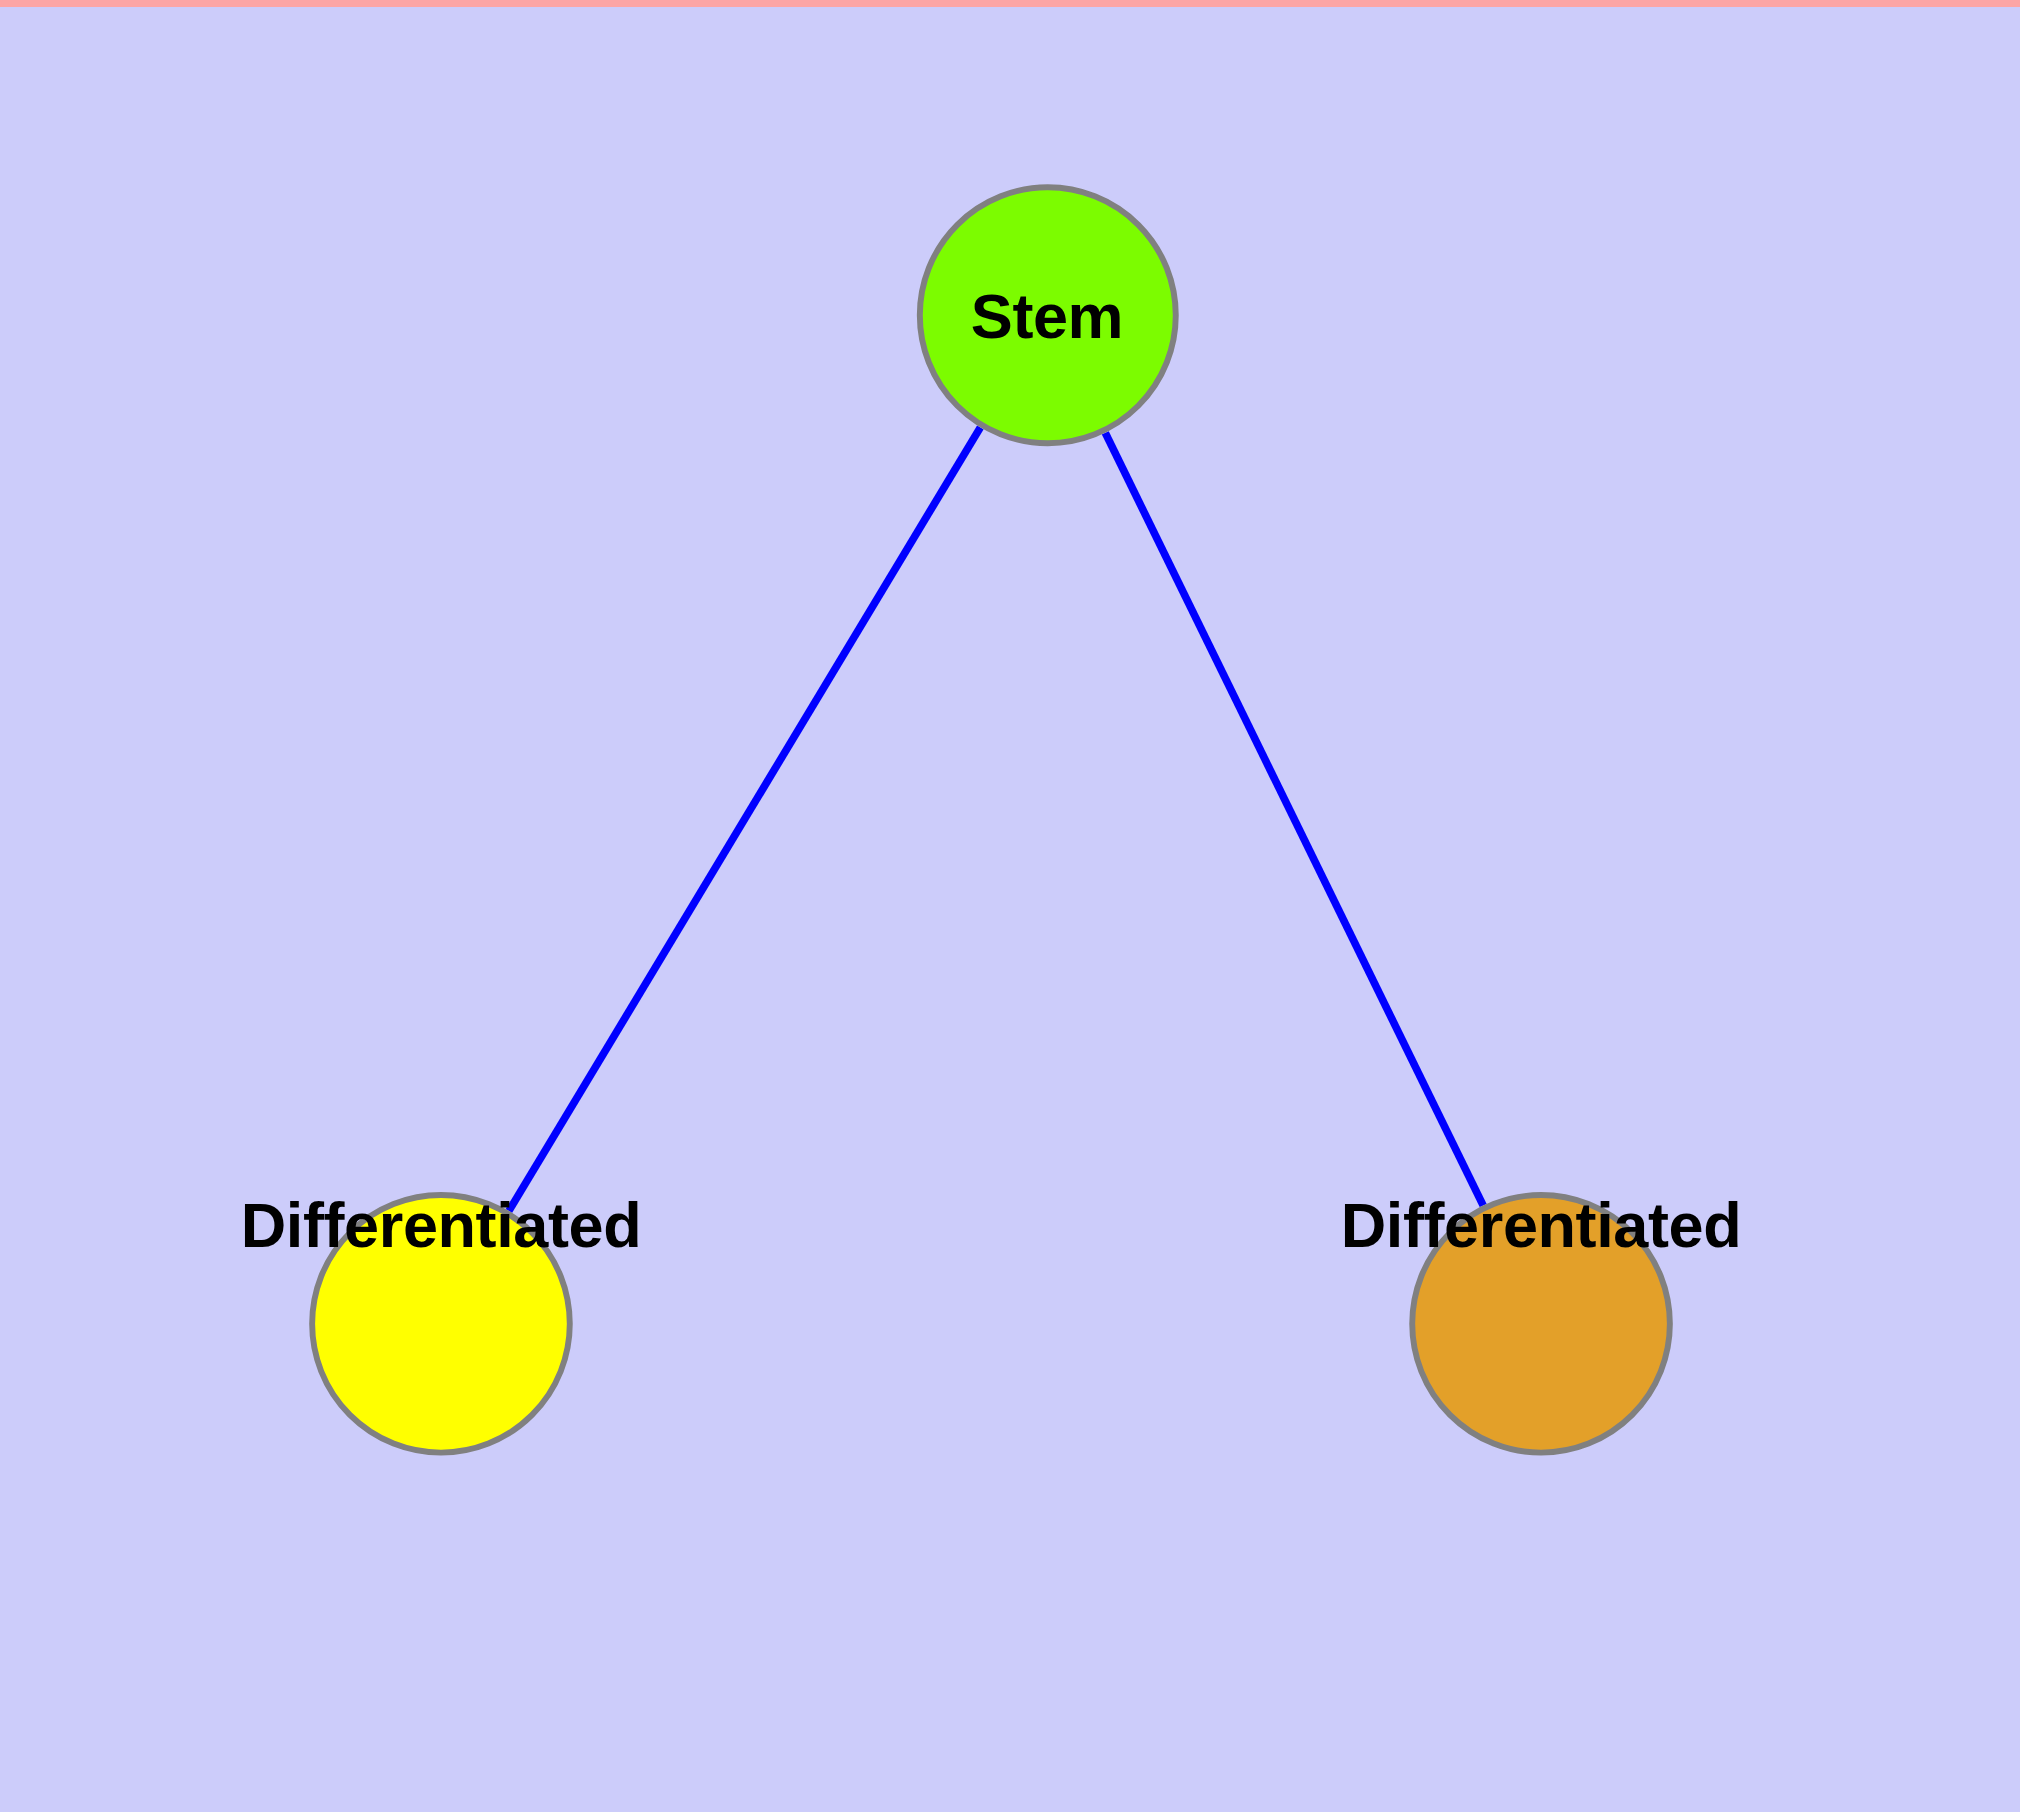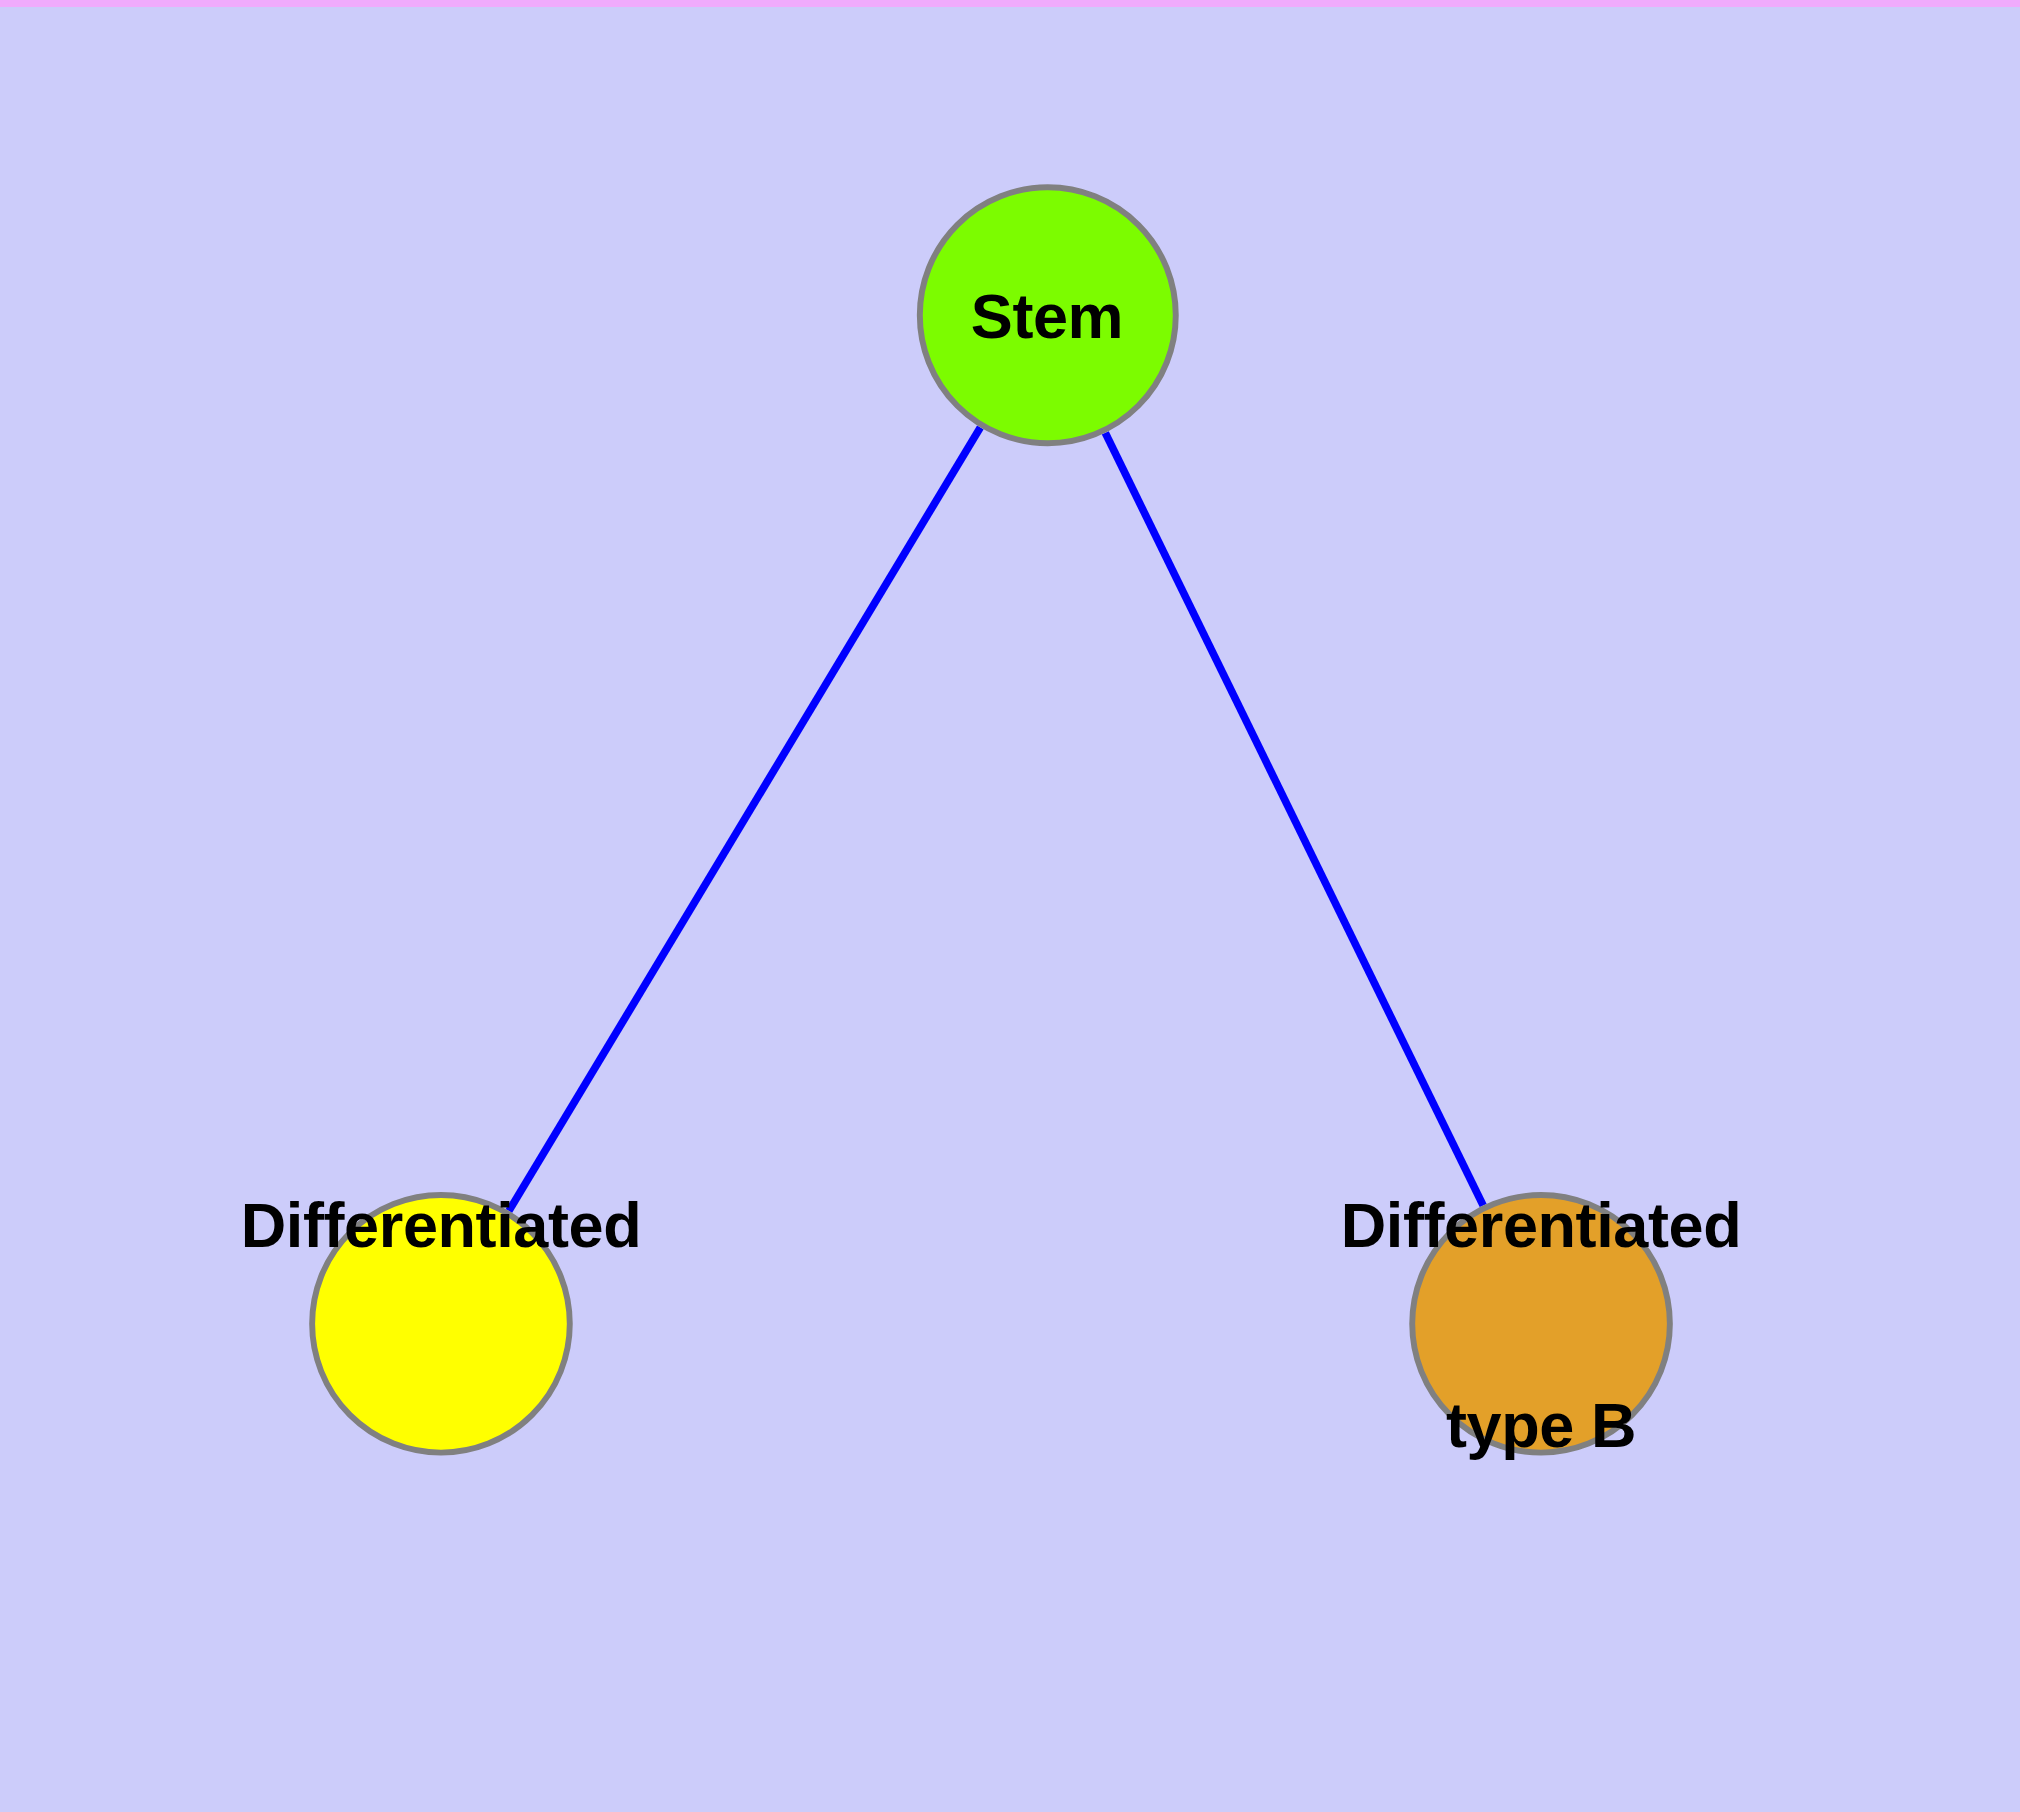--- a/index.html
+++ b/index.html
@@ -56,21 +56,21 @@
     left: 1271px;
     top: 1248px;
     width: 509px;
     font-size: 63px;
   }
   .label-line { display: block; }
 </style>
 </head>
 <body>
 
-<div id="canvas" style="width: 2021px; height: 1812px; background: #f0abfc;">
+<div id="canvas" style="width: 2021px; height: 1812px; background: #fca5a5;">
 
   <div id="plot-background" style="background: rgb(204, 204, 250); width: 2021px; height: 1805px;"></div>
 
   <svg id="graph-svg" viewBox="0 0 2384 2138" xmlns="http://www.w3.org/2000/svg">
     <defs>
       <clipPath id="outside-nodes" clipPathUnits="userSpaceOnUse">
         <path id="clip-path-shape" d="M0,0 H2384 V2138 H0 Z M1081.5,372 a154.5,154.5 0 1,0 309,0 a154.5,154.5 0 1,0 -309,0 Z M364.5,1562 a155.5,155.5 0 1,0 311,0 a155.5,155.5 0 1,0 -311,0 Z M1662.5,1562 a155.5,155.5 0 1,0 311,0 a155.5,155.5 0 1,0 -311,0 Z" clip-rule="evenodd"></path>
       </clipPath>
     </defs>
 
@@ -89,17 +89,16 @@
   <div class="node-label" id="label-stem" style="color: rgb(0, 0, 0); font-size: 63px; font-weight: bold; width: 542px; left: 776px; top: 149px;">
     <span class="label-line">Stem</span>
   </div>
 
   <div class="node-label" id="label-diff-a" style="color: rgb(0, 0, 0); font-size: 63px; font-weight: bold; width: 542px; left: 170px; top: 1058px;">
     <span class="label-line">Differentiated</span>
   </div>
 
   <div class="node-label" id="label-diff-b" style="color: rgb(0, 0, 0); font-size: 63px; font-weight: bold; width: 542px; left: 1270px; top: 1058px;">
     <span class="label-line">Differentiated</span>
-    <span class="label-line">type B</span>
   </div>
 
 </div>
 
 
 </body></html>

